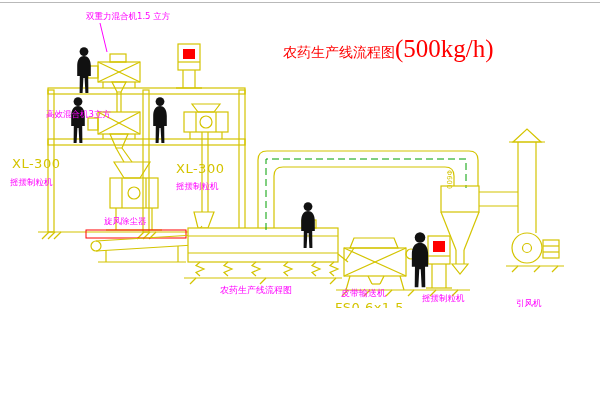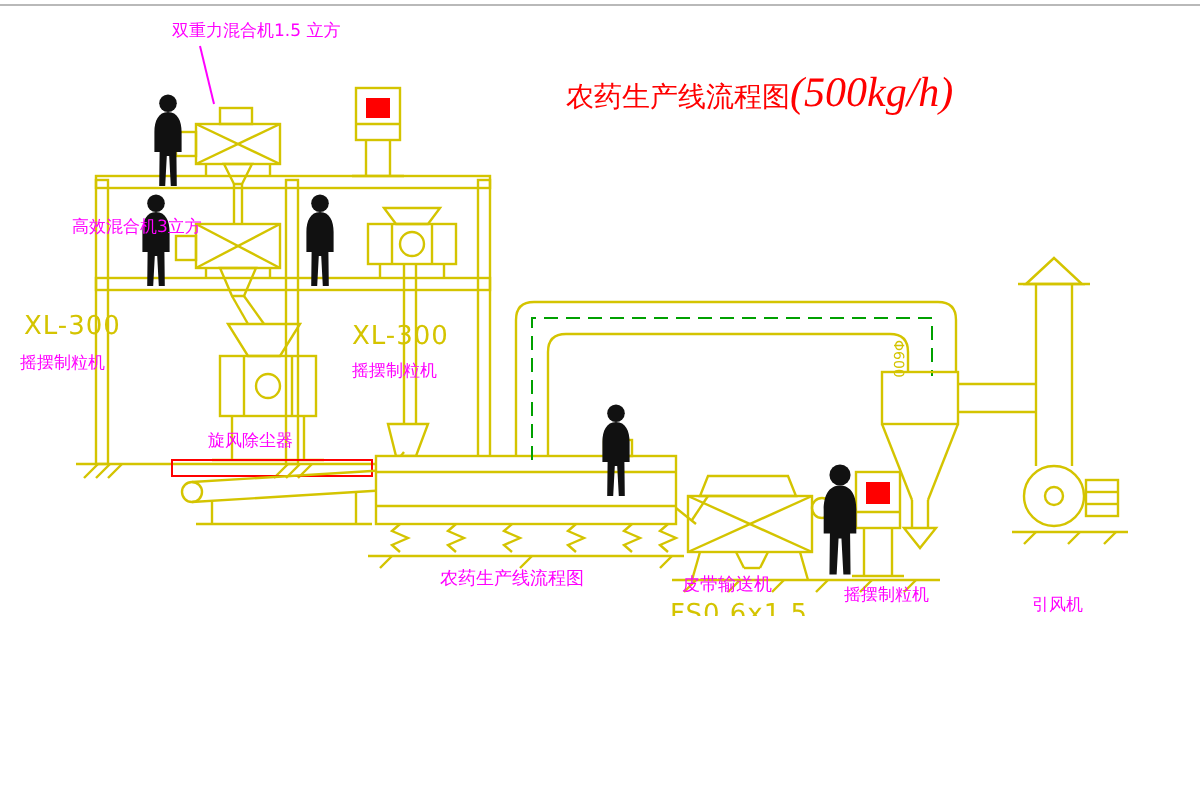--- a/index.html
+++ b/index.html
@@ -17,21 +17,21 @@
   }
   .frame-top{position:absolute;left:0;top:2px;width:100%;height:1px;background:#b9b9b9;}
   svg{position:absolute;left:0;top:0;}
   .lbl{position:absolute;white-space:nowrap;line-height:1;}
   .m{color:var(--label-magenta);font-size:8.5px;}
   .m9{color:var(--label-magenta);font-size:9px;}
   .yt{color:var(--line-yellow);font-size:13px;letter-spacing:.5px;}
   .ys{color:var(--line-yellow);font-size:7px;transform-origin:0 0;transform:rotate(90deg);}
   .title{color:var(--title-red);display:inline-flex;align-items:baseline;}
   .title .main{font-size:14px;}
-  .title .cap{font-size:21px;font-family:"Liberation Serif","DejaVu Serif",serif;font-style:italic;}
+  .title .cap{font-size:25px;font-family:"Liberation Serif","DejaVu Serif",serif;}
   
   .sy{stroke:var(--line-yellow);stroke-width:1.2;fill:none;}
   .syw{stroke:var(--line-yellow);stroke-width:1.2;fill:#ffffff;}
   .sr{stroke:var(--hatch-red);stroke-width:1;fill:none;}
   .fr{fill:var(--hatch-red);stroke:none;}
   .sg{stroke:var(--centerline-green);stroke-width:1;fill:none;stroke-dasharray:7 4;}
   .sm{stroke:var(--label-magenta);stroke-width:1;fill:none;}
   .fb{fill:var(--figure-black);stroke:none;}
 </style>
 </head>
@@ -243,21 +243,21 @@
     <line class="sm" x1="100" y1="23" x2="107" y2="52"></line>
   </svg>
 
   <div class="lbl m" style="left:86px;top:12px">双重力混合机1.5 立方</div>
 
   <div class="lbl title" style="left:283px;top:36px">
       <span class="main">农药生产线流程图</span>
       <span class="cap">(500kg/h)</span>
     </div>
 
-  <div class="lbl m" style="left:36px;top:110px">高效混合机3立方</div>
+  <div class="lbl m" style="left:46px;top:110px">高效混合机3立方</div>
 
   <div class="lbl yt" style="left:12px;top:157px">XL-300</div>
   <div class="lbl m" style="left:10px;top:178px">摇摆制粒机</div>
 
   <div class="lbl yt" style="left:176px;top:162px">XL-300</div>
   <div class="lbl m" style="left:176px;top:182px">摇摆制粒机</div>
 
   <div class="lbl m" style="left:104px;top:217px">旋风除尘器</div>
 
   <div class="lbl m9" style="left:220px;top:286px">农药生产线流程图</div>

